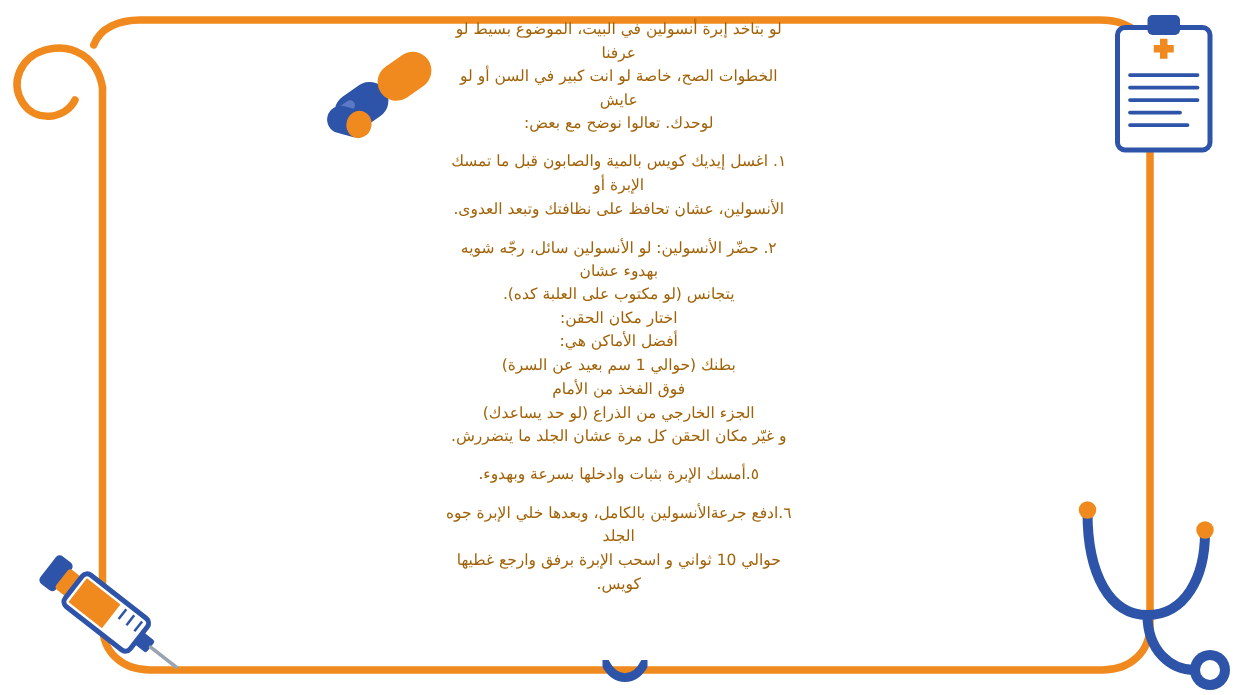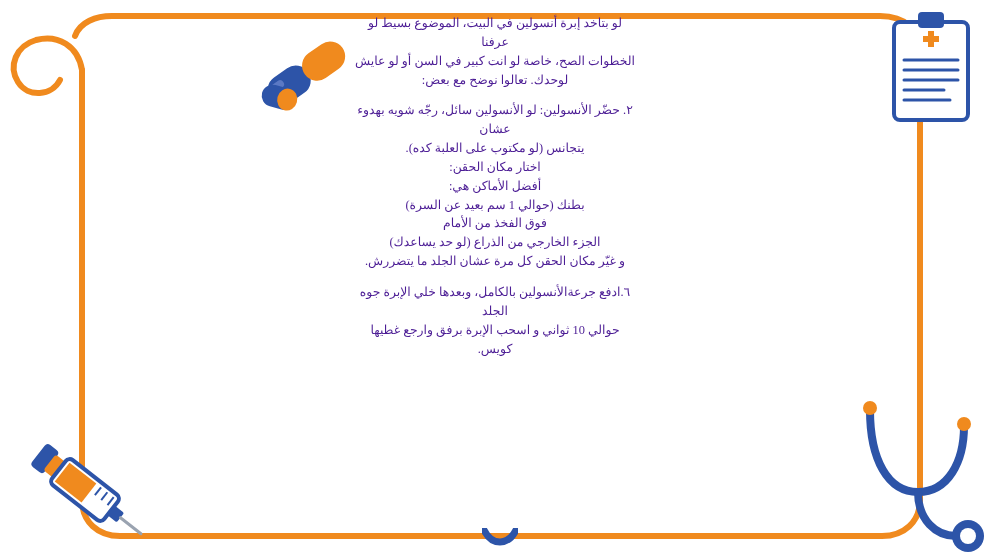--- a/index.html
+++ b/index.html
@@ -47,25 +47,24 @@
     right: 365px;
     top: 0;
     width: 280px;
     text-align: center;
     direction: rtl;
   }
 
   .para {
     font-size: 12.4px;
     line-height: 1.52;
-    color: #4c1d95;
+    color: #a16207;
     margin: 0 0 12px 0;
     white-space: pre-line;
     text-align: center;
-    font-family: Liberation Serif, serif;
   }
 
   
   .bottom-arrow {
     position: absolute;
     left: 482px;
     top: 528px;
     width: 36px;
     height: 26px;
   }
@@ -146,28 +145,31 @@
       <circle cx="30" cy="8" r="7" fill="#F08A1E"></circle>
       <circle cx="124" cy="24" r="7" fill="#F08A1E"></circle>
     </svg>
   </div>
 
   <div class="content">
     <div class="text-col">
       <p class="para">لو بتاخد إبرة أنسولين في البيت، الموضوع بسيط لو عرفنا
 الخطوات الصح، خاصة لو انت كبير في السن أو لو عايش
 لوحدك. تعالوا نوضح مع بعض:</p>
+      <p class="para">١. اغسل إيديك كويس بالمية والصابون قبل ما تمسك الإبرة أو
+الأنسولين، عشان تحافظ على نظافتك وتبعد العدوى.</p>
       <p class="para">٢. حضّر الأنسولين: لو الأنسولين سائل، رجّه شويه بهدوء عشان
 يتجانس (لو مكتوب على العلبة كده).
 اختار مكان الحقن:
 أفضل الأماكن هي:
 بطنك (حوالي 1 سم بعيد عن السرة)
 فوق الفخذ من الأمام
 الجزء الخارجي من الذراع (لو حد يساعدك)
 و غيّر مكان الحقن كل مرة عشان الجلد ما يتضررش.</p>
+      <p class="para">٥.أمسك الإبرة بثبات وادخلها بسرعة وبهدوء.</p>
       <p class="para">٦.ادفع جرعةالأنسولين بالكامل، وبعدها خلي الإبرة جوه الجلد
 حوالي 10 ثواني و اسحب الإبرة برفق وارجع غطيها كويس.</p>
 
     </div>
   </div>
 
   <div class="bottom-arrow">
     <svg viewBox="0 0 36 26" width="36" height="26" xmlns="http://www.w3.org/2000/svg">
       <path d="M2 2 C 10 18, 26 18, 34 2" fill="none" stroke="#2D54A8" stroke-width="7" stroke-linecap="round"></path>
     </svg>

